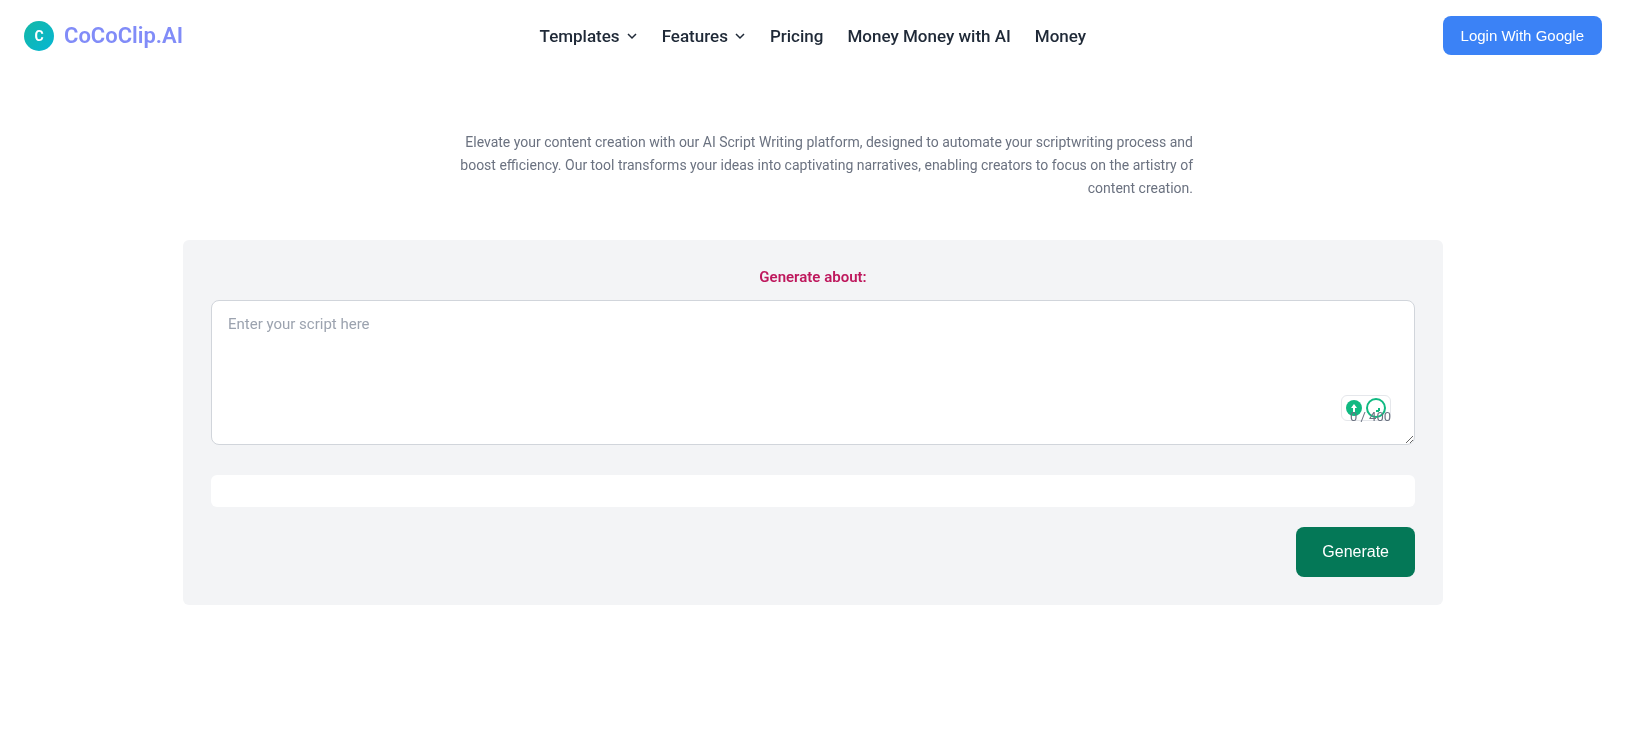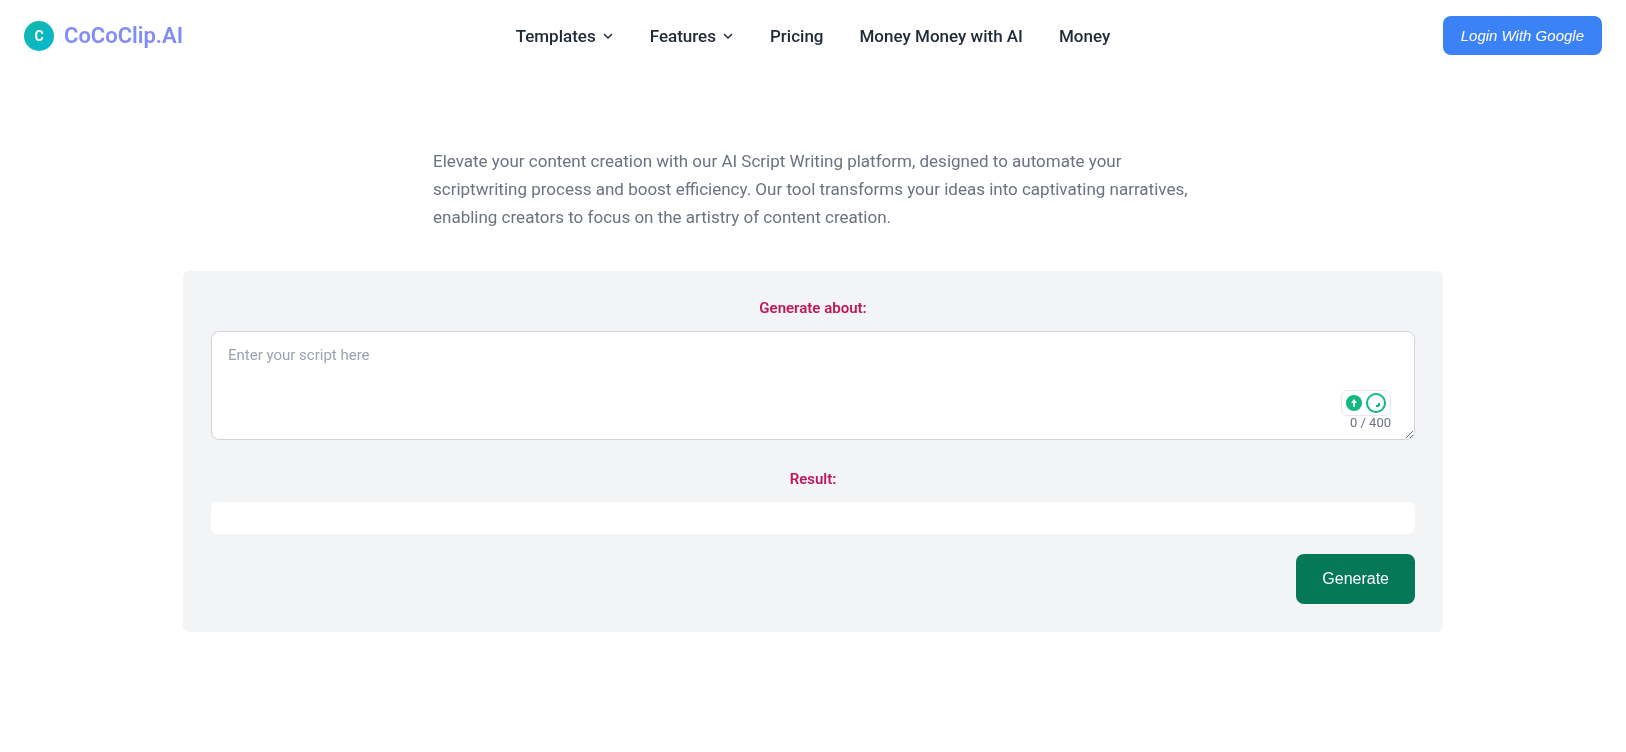--- a/index.html
+++ b/index.html
@@ -36,21 +36,21 @@
       font-size: 14px;
     }
     .logo-text {
       font-size: 22px;
       font-weight: 600;
       color: #818cf8;
     }
     .nav {
       display: flex;
       align-items: center;
-      gap: 36px;
+      gap: 24px;
     }
     .nav-item {
       display: flex;
       align-items: center;
       gap: 6px;
       font-size: 17px;
       font-weight: 500;
       color: #1f2937;
       cursor: pointer;
     }
@@ -60,76 +60,75 @@
     }
     .login-btn {
       background: #3b82f6;
       color: white;
       border: none;
       padding: 11px 18px;
       font-size: 15px;
       font-weight: 500;
       border-radius: 8px;
       cursor: pointer;
-      font-style: italic;
     }
     .main {
       max-width: 1300px;
       margin: 0 auto;
       padding: 60px 20px 40px;
     }
     .title {
       text-align: center;
       font-size: 44px;
       font-weight: 800;
       color: #1f2937;
       margin-bottom: 50px;
     }
     .description {
-      text-align: left;
-      font-size: 17px;
+      text-align: right;
+      font-size: 14px;
       line-height: 1.65;
       color: #6b7280;
       max-width: 760px;
-      margin: 16px auto 40px;
+      margin: 0 auto 40px;
     }
     .panel {
       background: #f3f4f6;
       border-radius: 6px;
       padding: 28px;
     }
     .label {
       font-size: 15px;
       font-weight: 600;
       color: #be185d;
       margin-bottom: 14px;
       text-align: center;
     }
     .textarea-wrapper {
       position: relative;
       margin-bottom: 26px;
     }
     .textarea {
       width: 100%;
-      height: 109px;
+      height: 145px;
       padding: 14px 16px;
       font-size: 15px;
       font-family: inherit;
       border: 1px solid #d1d5db;
       border-radius: 8px;
       resize: both;
       outline: none;
       color: #1f2937;
     }
     .textarea::placeholder {
       color: #9ca3af;
     }
     .counter {
       position: absolute;
-      bottom: 14px;
+      bottom: 25px;
       right: 24px;
       font-size: 13px;
       color: #6b7280;
     }
     .badges {
       position: absolute;
       bottom: 28px;
       right: 24px;
       display: flex;
       gap: 4px;
@@ -234,18 +233,17 @@
         </div>
         <div class="badge-circle badge-g">
           <svg width="12" height="12" viewBox="0 0 12 12" fill="none" stroke="#10b981" stroke-width="2">
             <path d="M9 6 L9 9 M6 9 L9 9"></path>
           </svg>
         </div>
       </div>
       <div class="counter">0 / 400</div>
     </div>
 
-    <div class="label">Result:</div>
     <div class="result-box"></div>
 
     <button class="generate-btn">Generate</button>
   </div>
 </main>
 
 </body></html>

